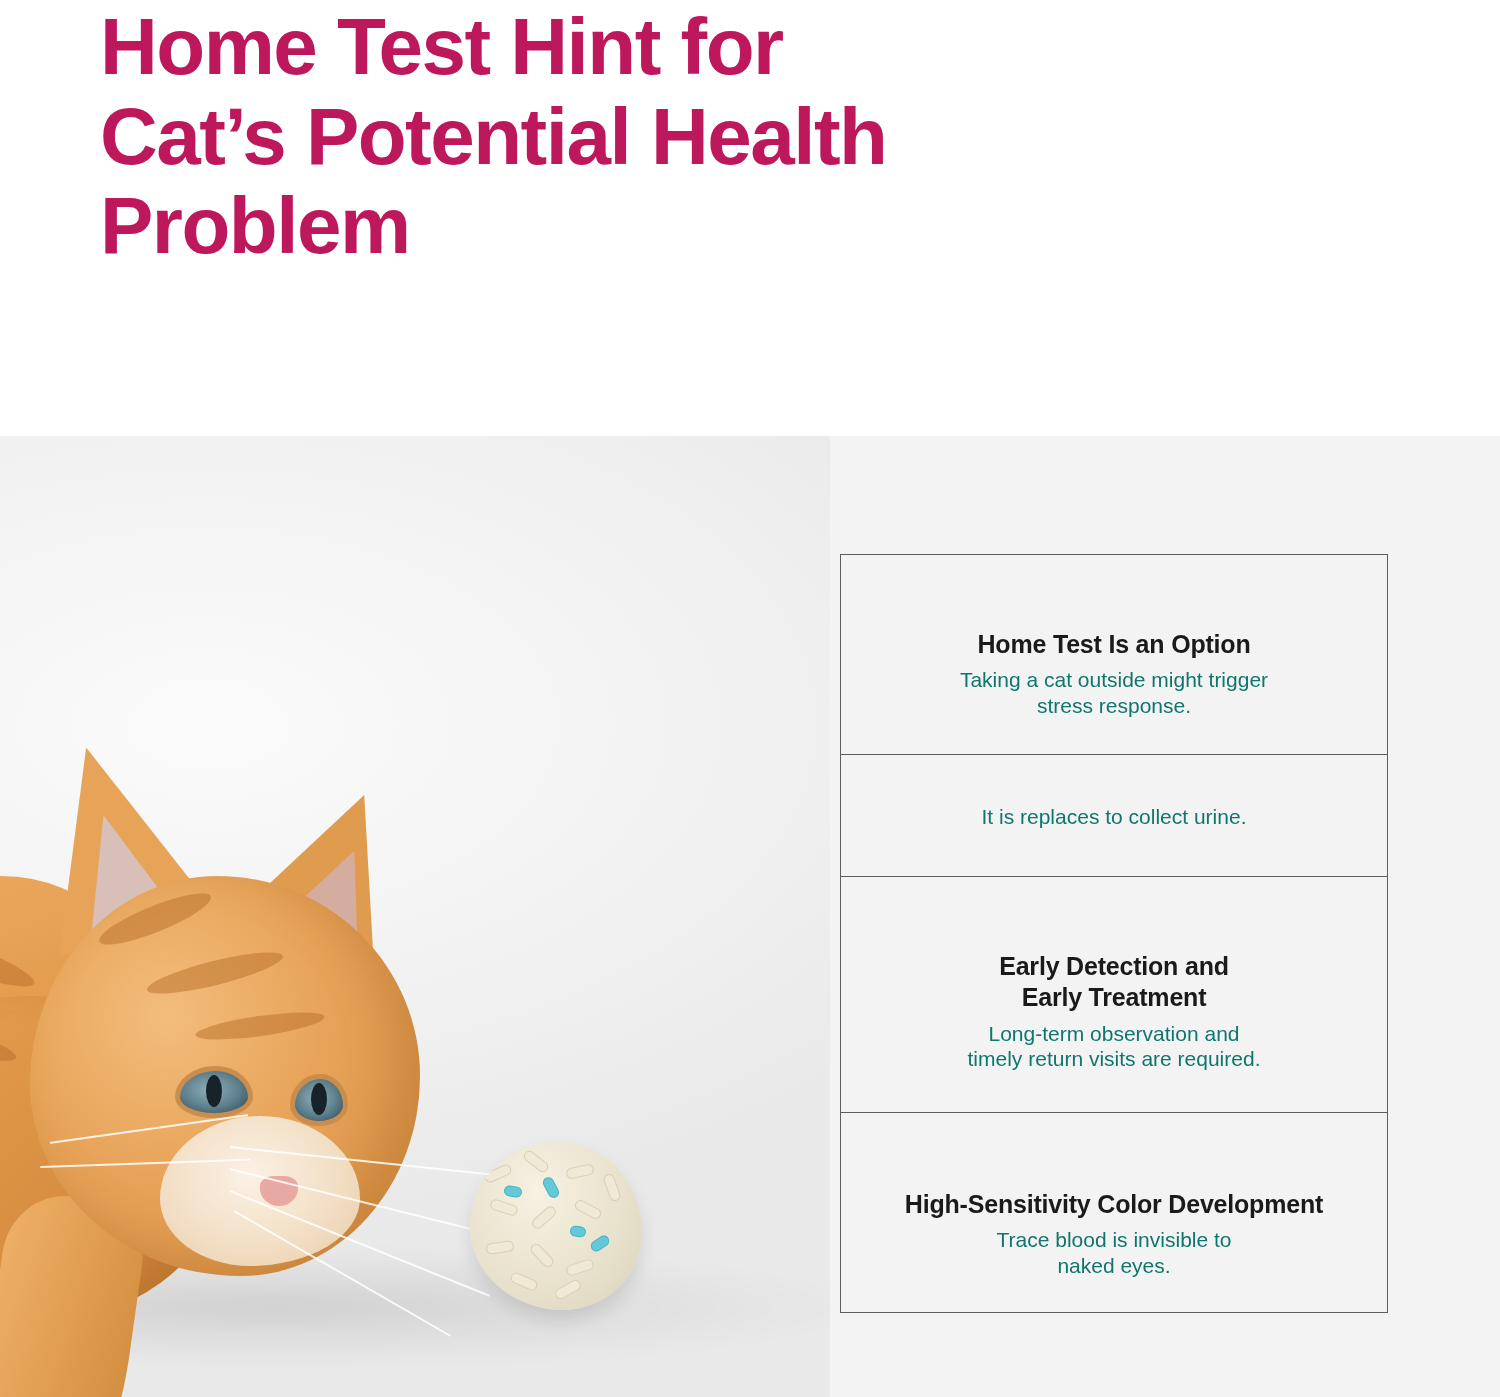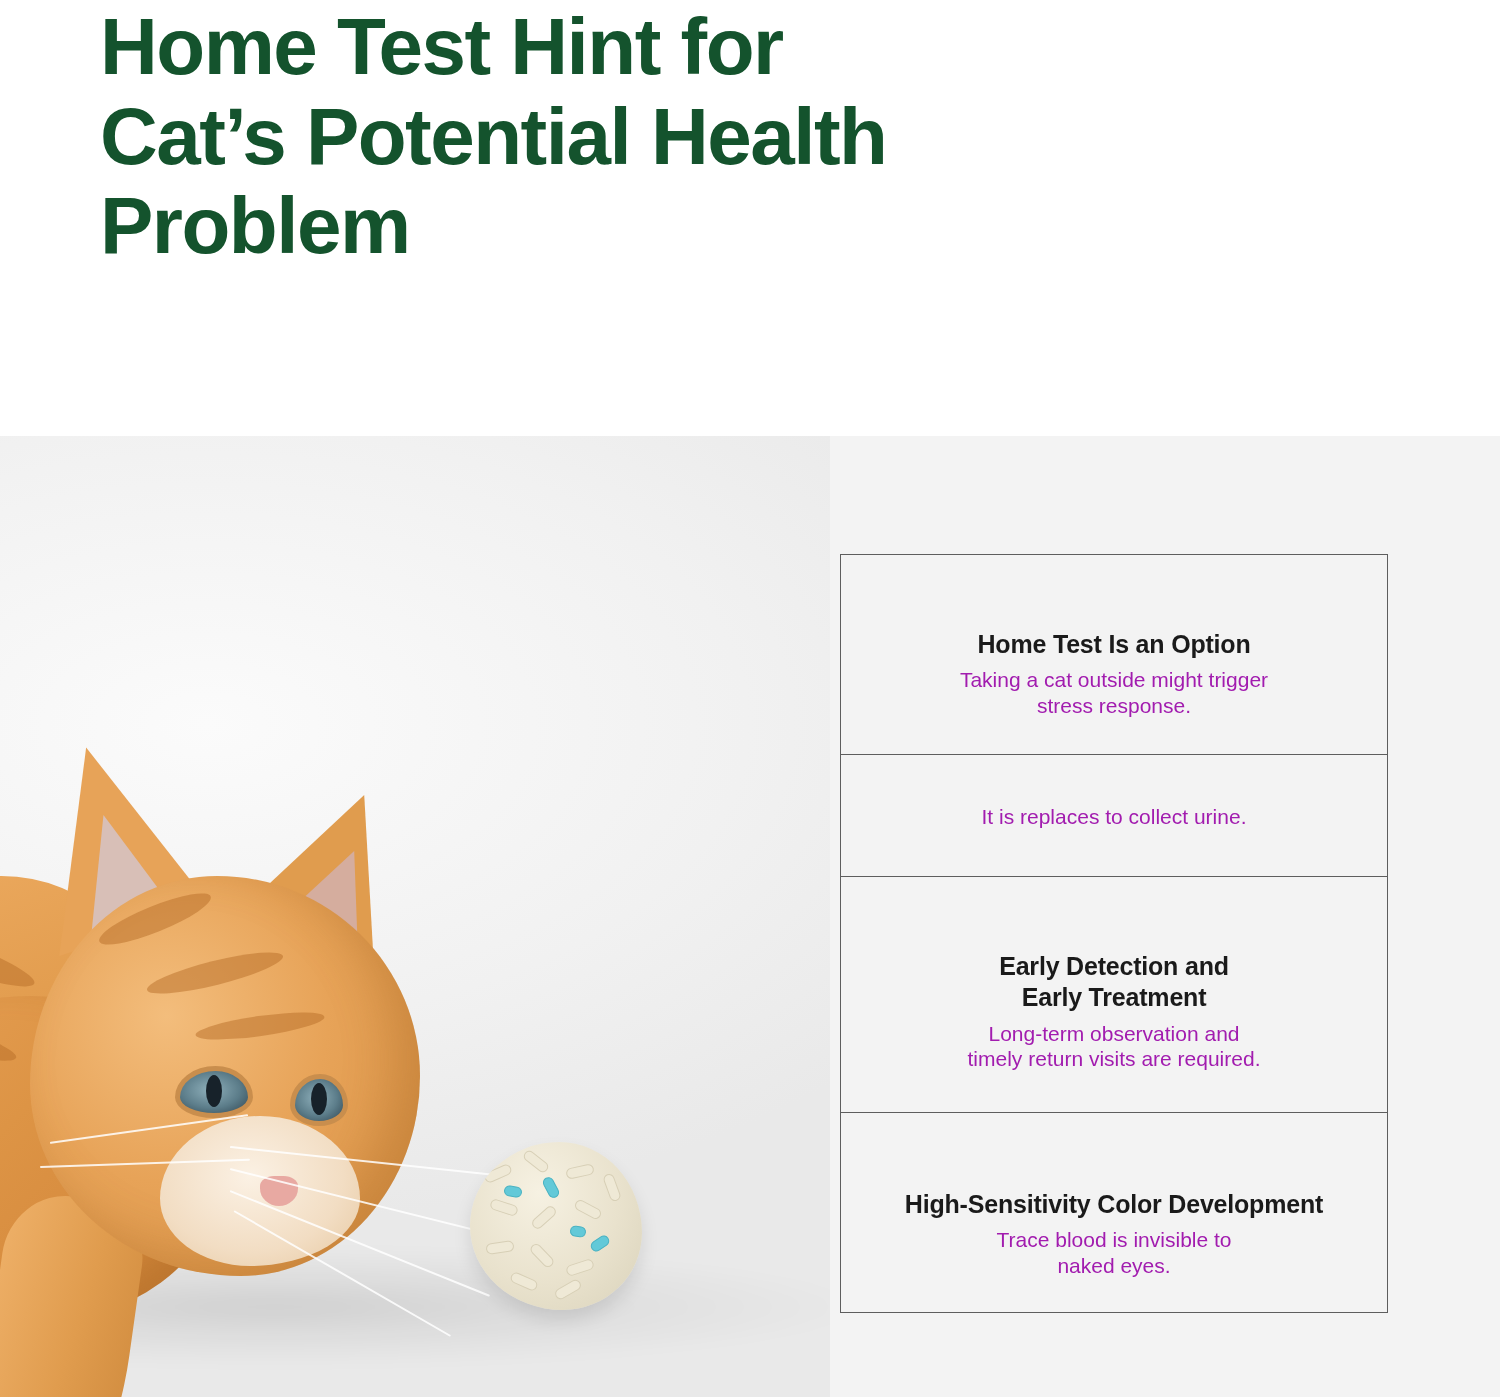--- a/index.html
+++ b/index.html
@@ -24,21 +24,21 @@
     background: #ffffff;
     display: block;
   }
   .page-title {
     margin: 0;
     padding-top: 2px;
     font-size: 80px;
     line-height: 1.12;
     font-weight: 700;
     letter-spacing: -1.5px;
-    color: #14532d;
+    color: #be185d;
     max-width: 1050px;
     white-space: pre-line;
   }
 
   
   .hero {
     position: relative;
     width: 1500px;
     height: 961px;
     background: #f3f3f3;
@@ -275,21 +275,21 @@
     font-weight: 700;
     color: #1a1a1a;
     line-height: 1.25;
     white-space: pre-line;
     letter-spacing: -0.2px;
     margin-top: 40px;
   }
   .row-desc {
     margin-top: 7px;
     font-size: 21px;
-    color: #a21caf;
+    color: #0f766e;
     line-height: 1.22;
     white-space: pre-line;
   }
   .row-1 { padding-top: 34px; padding-bottom: 36px; }
   .row-2 { padding-top: 42px; padding-bottom: 46px; }
   .row-3 { padding-top: 36px; padding-bottom: 34px; }
   .row-4 { padding-top: 34px; padding-bottom: 40px; }
 </style>
 </head>
 <body>

